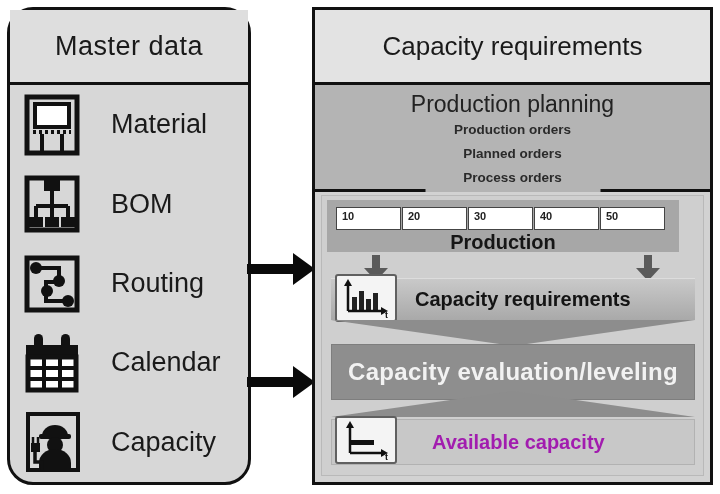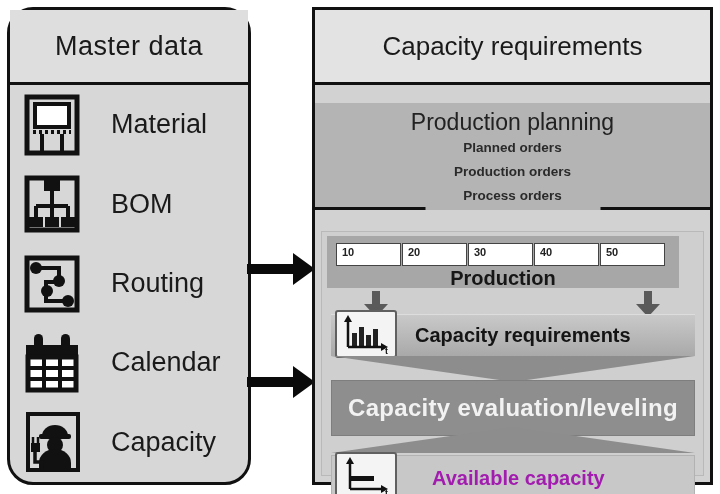--- a/index.html
+++ b/index.html
@@ -20,21 +20,21 @@
   .md-row{flex:1;display:flex;align-items:center;padding-left:13px;}
   .md-icon{width:58px;height:66px;flex:0 0 58px;display:flex;align-items:center;justify-content:center;}
   .md-label{font-size:27px;margin-left:30px;}
 
   
   .h-arrow{position:absolute;width:68px;height:34px;}
   .h-arrow-1{left:247px;top:252px;}
   .h-arrow-2{left:247px;top:365px;}
 
   
-  .right-panel{left:312px;top:7px;width:401px;height:478px;background:var(--flow-bg,#d2d2d2);gap:18px;}
+  .right-panel{left:312px;top:7px;width:401px;height:478px;background:var(--flow-bg,#d2d2d2);}
   .right-header{
     height:72px;flex:0 0 72px;background:var(--right-header,#e3e3e3);
     border-bottom:3px solid #111;display:flex;align-items:center;justify-content:center;
     font-size:26px;
   }
   .pp-section{
     height:104px;flex:0 0 104px;background:var(--pp-bg,#b4b4b4);
     border-bottom:3px solid #111;text-align:center;position:relative;
   }
   .pp-title{font-size:23px;margin-top:6px;color:#222;}
@@ -172,22 +172,22 @@
   <svg class="h-arrow h-arrow-2" viewBox="0 0 68 34">
     <rect x="0" y="12" width="47" height="10" fill="#0a0a0a"></rect>
     <polygon points="46,1 68,17 46,33" fill="#0a0a0a"></polygon>
   </svg>
 
   <div class="panel right-panel">
     <div class="right-header">Capacity requirements</div>
 
     <div class="pp-section">
       <div class="pp-title">Production planning</div>
+      <div class="pp-item">Production orders</div>
       <div class="pp-item">Planned orders</div>
-      <div class="pp-item">Production orders</div>
       <div class="pp-item">Process orders</div>
       <div class="pp-patch"></div>
     </div>
 
     <div class="flow">
       <div class="flow-inner"></div>
 
       <div class="sched-band">
         <div class="sched-boxes">
           <div class="sched-box">10</div>

